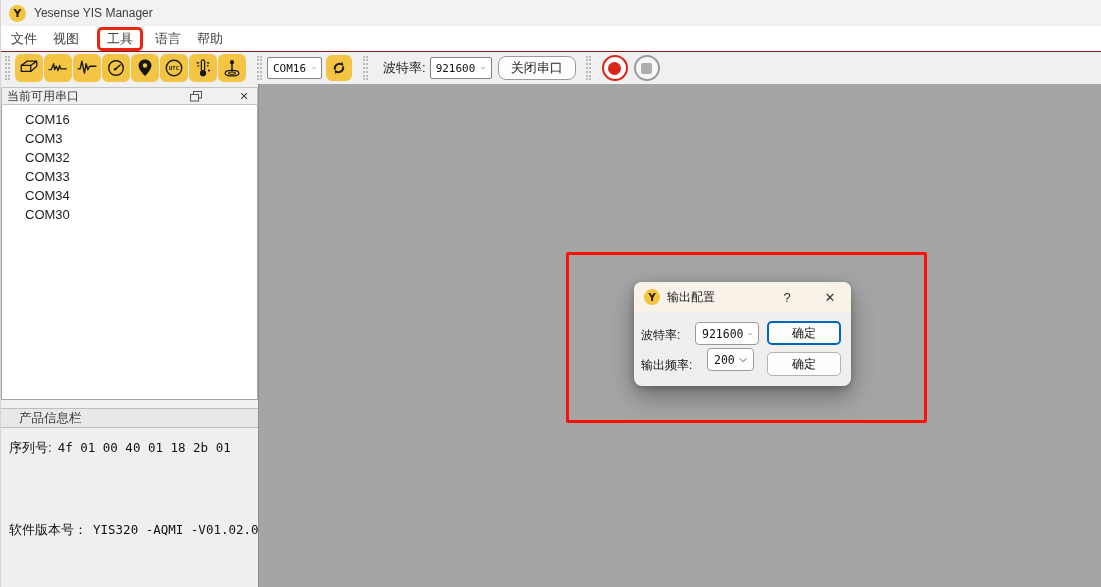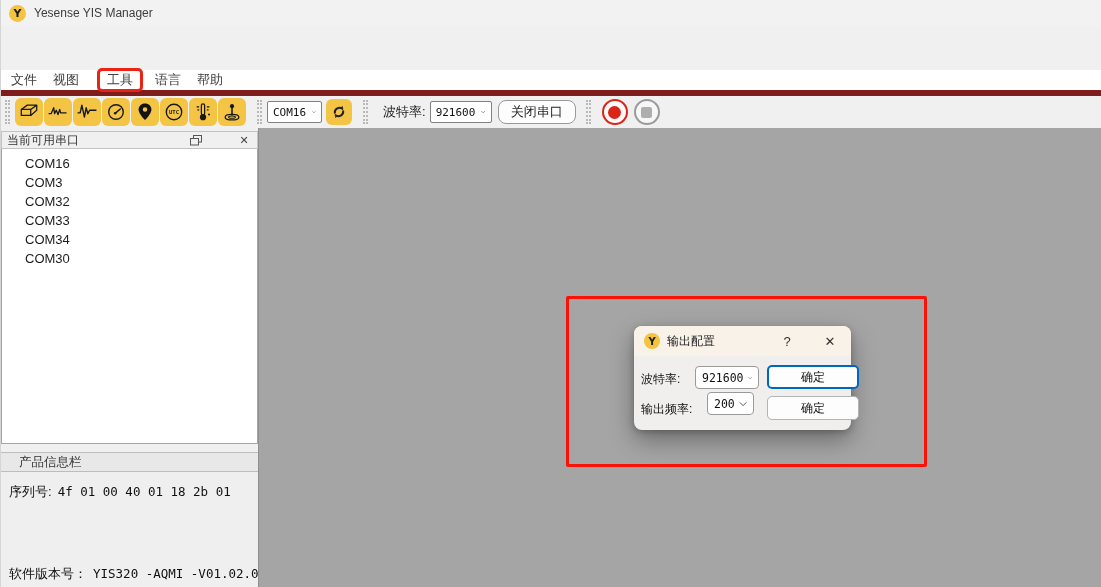--- a/index.html
+++ b/index.html
@@ -32,24 +32,23 @@
     display: flex; align-items: center; justify-content: center;
     font-weight: bold; font-size: 11px; color: #1a1a1a;
     font-family: "DejaVu Sans", sans-serif;
   }
   .titlebar-text { font-size: 12px; color: #3c3c3c; }
 
   
   .menubar {
     height: 26px; flex: 0 0 26px;
     background: #ffffff;
-    border-bottom: 6px solid #7f1d1d;
+    border-bottom: 1px solid #7f1d1d;
     display: flex; align-items: center;
     padding-left: 4px;
-    margin-top: 44px;
   }
   .menu-item {
     padding: 2px 6px; margin-right: 4px;
     font-size: 13px; color: #3f3f3f; cursor: default;
   }
   .menu-item.hl {
     border: 3px solid #ec2313;
     border-radius: 5px;
     padding: 0px 7px;
     margin: 0 6px 0 8px;
@@ -185,21 +184,21 @@
   .dlg-label { position: absolute; left: 7px; font-size: 12px; color: #111; }
   .dlg-combo {
     position: absolute; height: 23px;
     background: #fff; border: 1px solid #9a9a9a; border-radius: 4px;
     display: flex; align-items: center; padding: 0 6px; gap: 4px;
     font-family: "DejaVu Sans Mono", monospace; font-size: 11.5px; color: #111;
     cursor: default;
   }
   .dlg-combo .val { flex: 1; }
   .dlg-btn {
-    position: absolute; left: 133px; width: 92px; height: 24px;
+    position: absolute; left: 133px; width: 74px; height: 24px;
     background: #fdfdfd; border-radius: 5px;
     font-size: 12px; color: #111; cursor: pointer;
     font-family: Liberation Serif, serif;
   }
   .dlg-btn.default { border: 2px solid #0067c0; }
   .dlg-btn.normal { border: 1px solid #b3b3b3; }
 </style>
 </head>
 <body>
 

